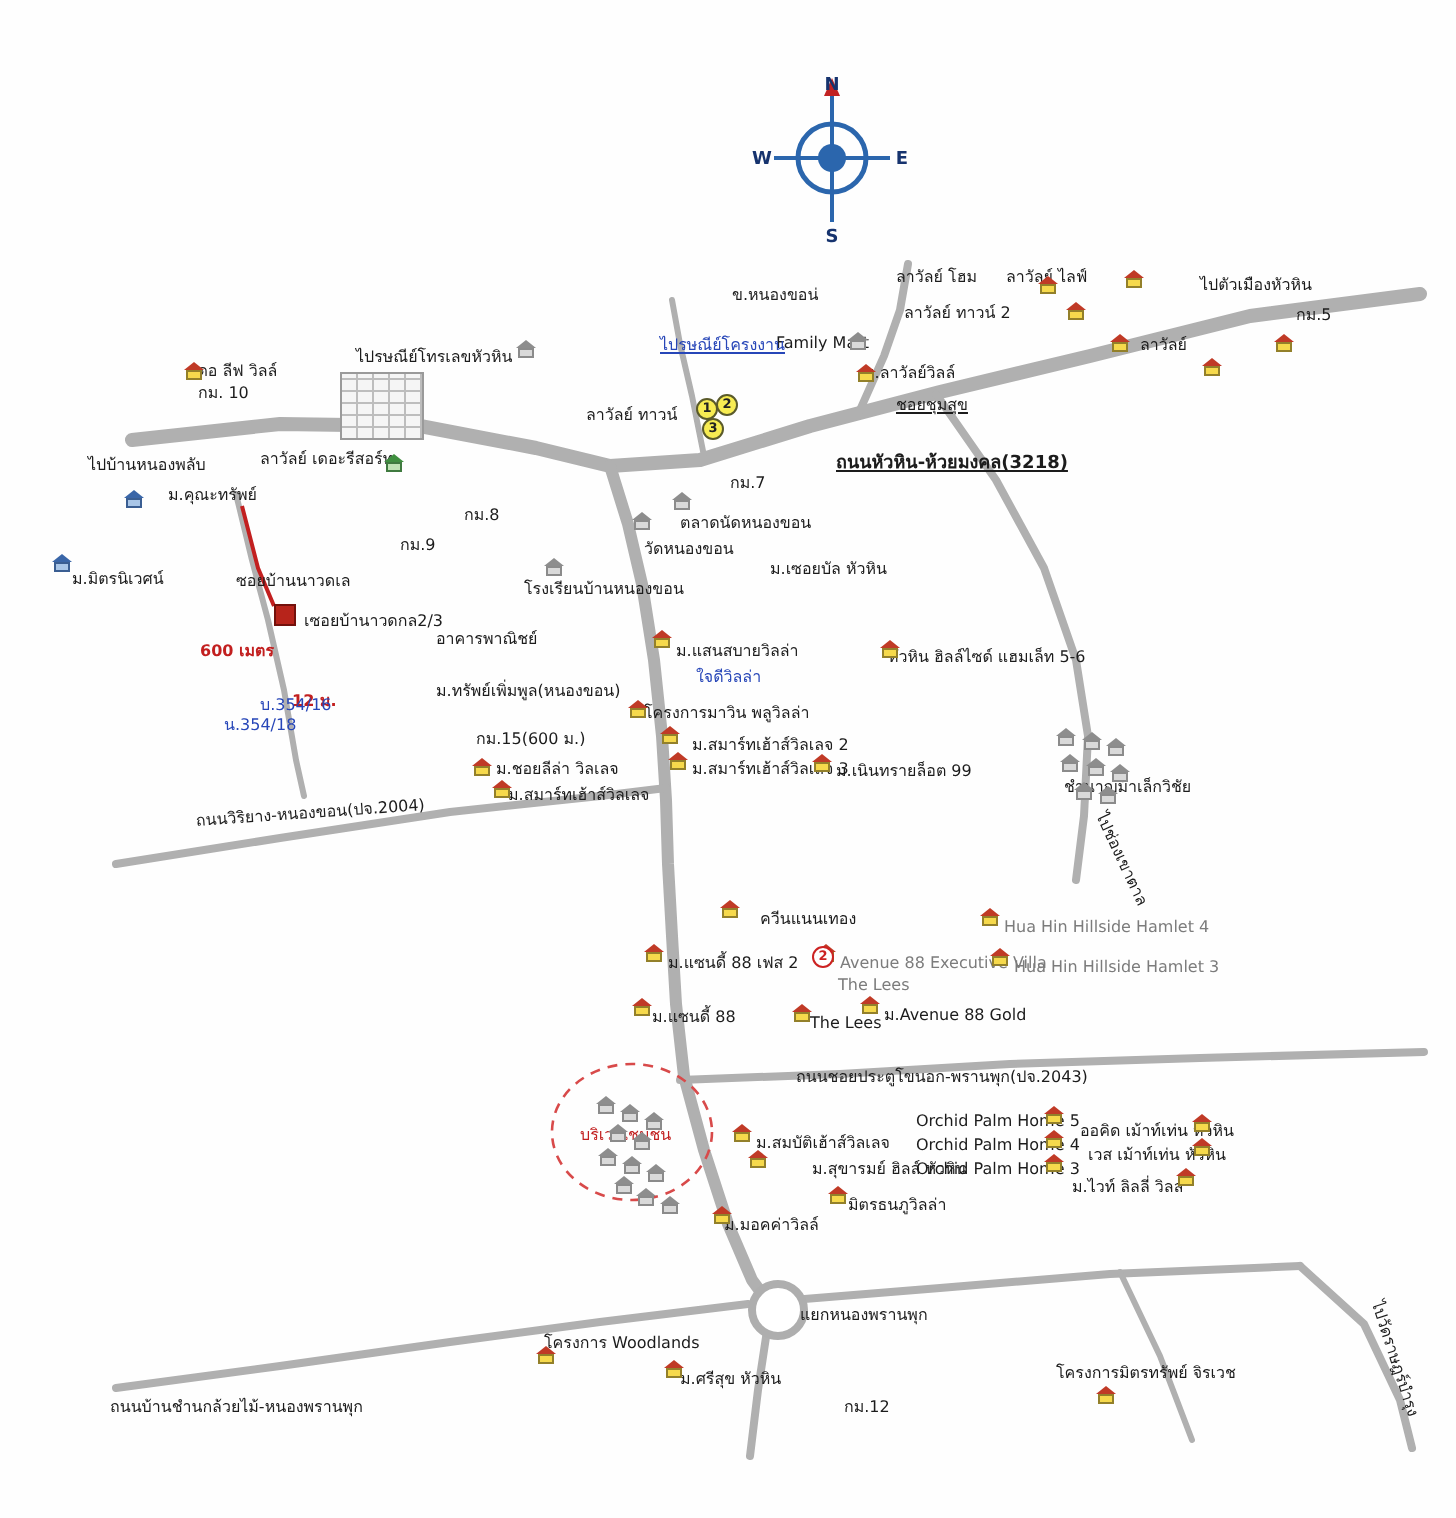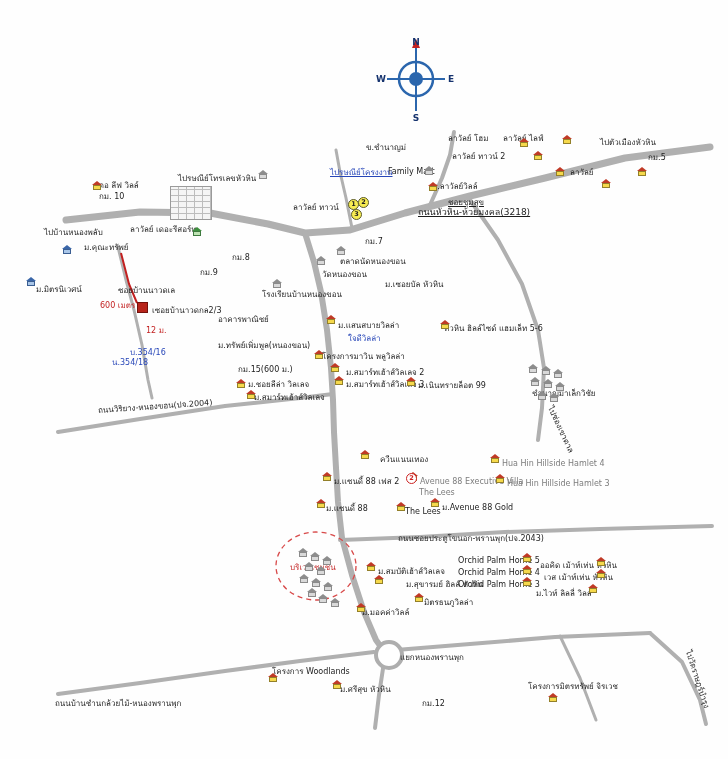--- a/index.html
+++ b/index.html
@@ -1,21 +1,21 @@
 <!DOCTYPE html>
 <html><head>
 <meta charset="utf-8">
 <style>
   html,body{margin:0;padding:0;background:#ffffff;}
   body{font-family:"DejaVu Sans","Liberation Sans",sans-serif;}
   .page{position:relative;width:728px;height:759px;background:#fefefe;overflow:hidden;}
   .layer{position:absolute;left:0;top:0;width:728px;height:759px;}
   svg.roads{position:absolute;left:0;top:0;}
   .lbl{position:absolute;font-size:8px;line-height:1.15;color:#1c1c1c;white-space:nowrap;transform-origin:0 50%;}
-  .lbl.b{font-weight:normal;}
+  .lbl.b{font-weight:bold;margin-top:20px;}
   .lbl.u{text-decoration:underline;}
   .lbl.c-red{color:#c21f1f;}
   .lbl.c-blue{color:#2746b8;}
   .lbl.c-gray{color:#7c7c7c;}
   .house{position:absolute;width:10px;height:9px;}
   .house i{display:block;position:absolute;}
   .house .roof{left:0;top:0;width:0;height:0;border-left:5px solid transparent;border-right:5px solid transparent;border-bottom:4px solid #c03a26;}
   .house .body{left:1px;top:4px;width:8px;height:5px;background:#f6d94c;border:1px solid #93802a;box-sizing:border-box;}
   .house.gray .roof{border-bottom-color:#8d8d8d;}
   .house.gray .body{background:#d9d9d9;border-color:#8b8b8b;}
@@ -70,21 +70,21 @@
     <circle cx="41" cy="46" r="17" fill="none" stroke="#2b66ad" stroke-width="2.5"></circle>
     <circle cx="41" cy="46" r="7" fill="#2b66ad"></circle>
     <polygon points="41,6 37,15 45,15" fill="#c22222"></polygon>
     <text x="41" y="12" text-anchor="middle" font-size="9" font-weight="bold" fill="#16336e">N</text>
     <text x="41" y="88" text-anchor="middle" font-size="9" font-weight="bold" fill="#16336e">S</text>
     <text x="6" y="49" text-anchor="middle" font-size="9" font-weight="bold" fill="#16336e">W</text>
     <text x="76" y="49" text-anchor="middle" font-size="9" font-weight="bold" fill="#16336e">E</text>
   </svg>
 
   <div class="layer">
-      <div class="lbl" style="left: 366px; top: 143px;">ข.ชำนาญม่</div>
+      <div class="lbl" style="left: 366px; top: 143px;">ข.หนองขอน่</div>
       <div class="lbl" style="left: 448px; top: 134px;">ลาวัลย์ โฮม</div>
       <div class="lbl" style="left: 503px; top: 134px;">ลาวัลย์ ไลฟ์</div>
       <div class="lbl" style="left: 452px; top: 152px;">ลาวัลย์ ทาวน์ 2</div>
       <div class="lbl" style="left: 600px; top: 138px;">ไปตัวเมืองหัวหิน</div>
       <div class="lbl" style="left: 648px; top: 153px;">กม.5</div>
       <div class="lbl" style="left: 388px; top: 167px;">Family Mart</div>
       <div class="lbl c-blue u" style="left: 330px; top: 168px;">ไปรษณีย์โครงงาน</div>
       <div class="lbl" style="left: 570px; top: 168px;">ลาวัลย์</div>
       <div class="lbl" style="left: 432px; top: 182px;">ม.ลาวัลย์วิลล์</div>
       <div class="lbl" style="left: 96px; top: 181px;">เดอ ลีฟ วิลล์</div>

